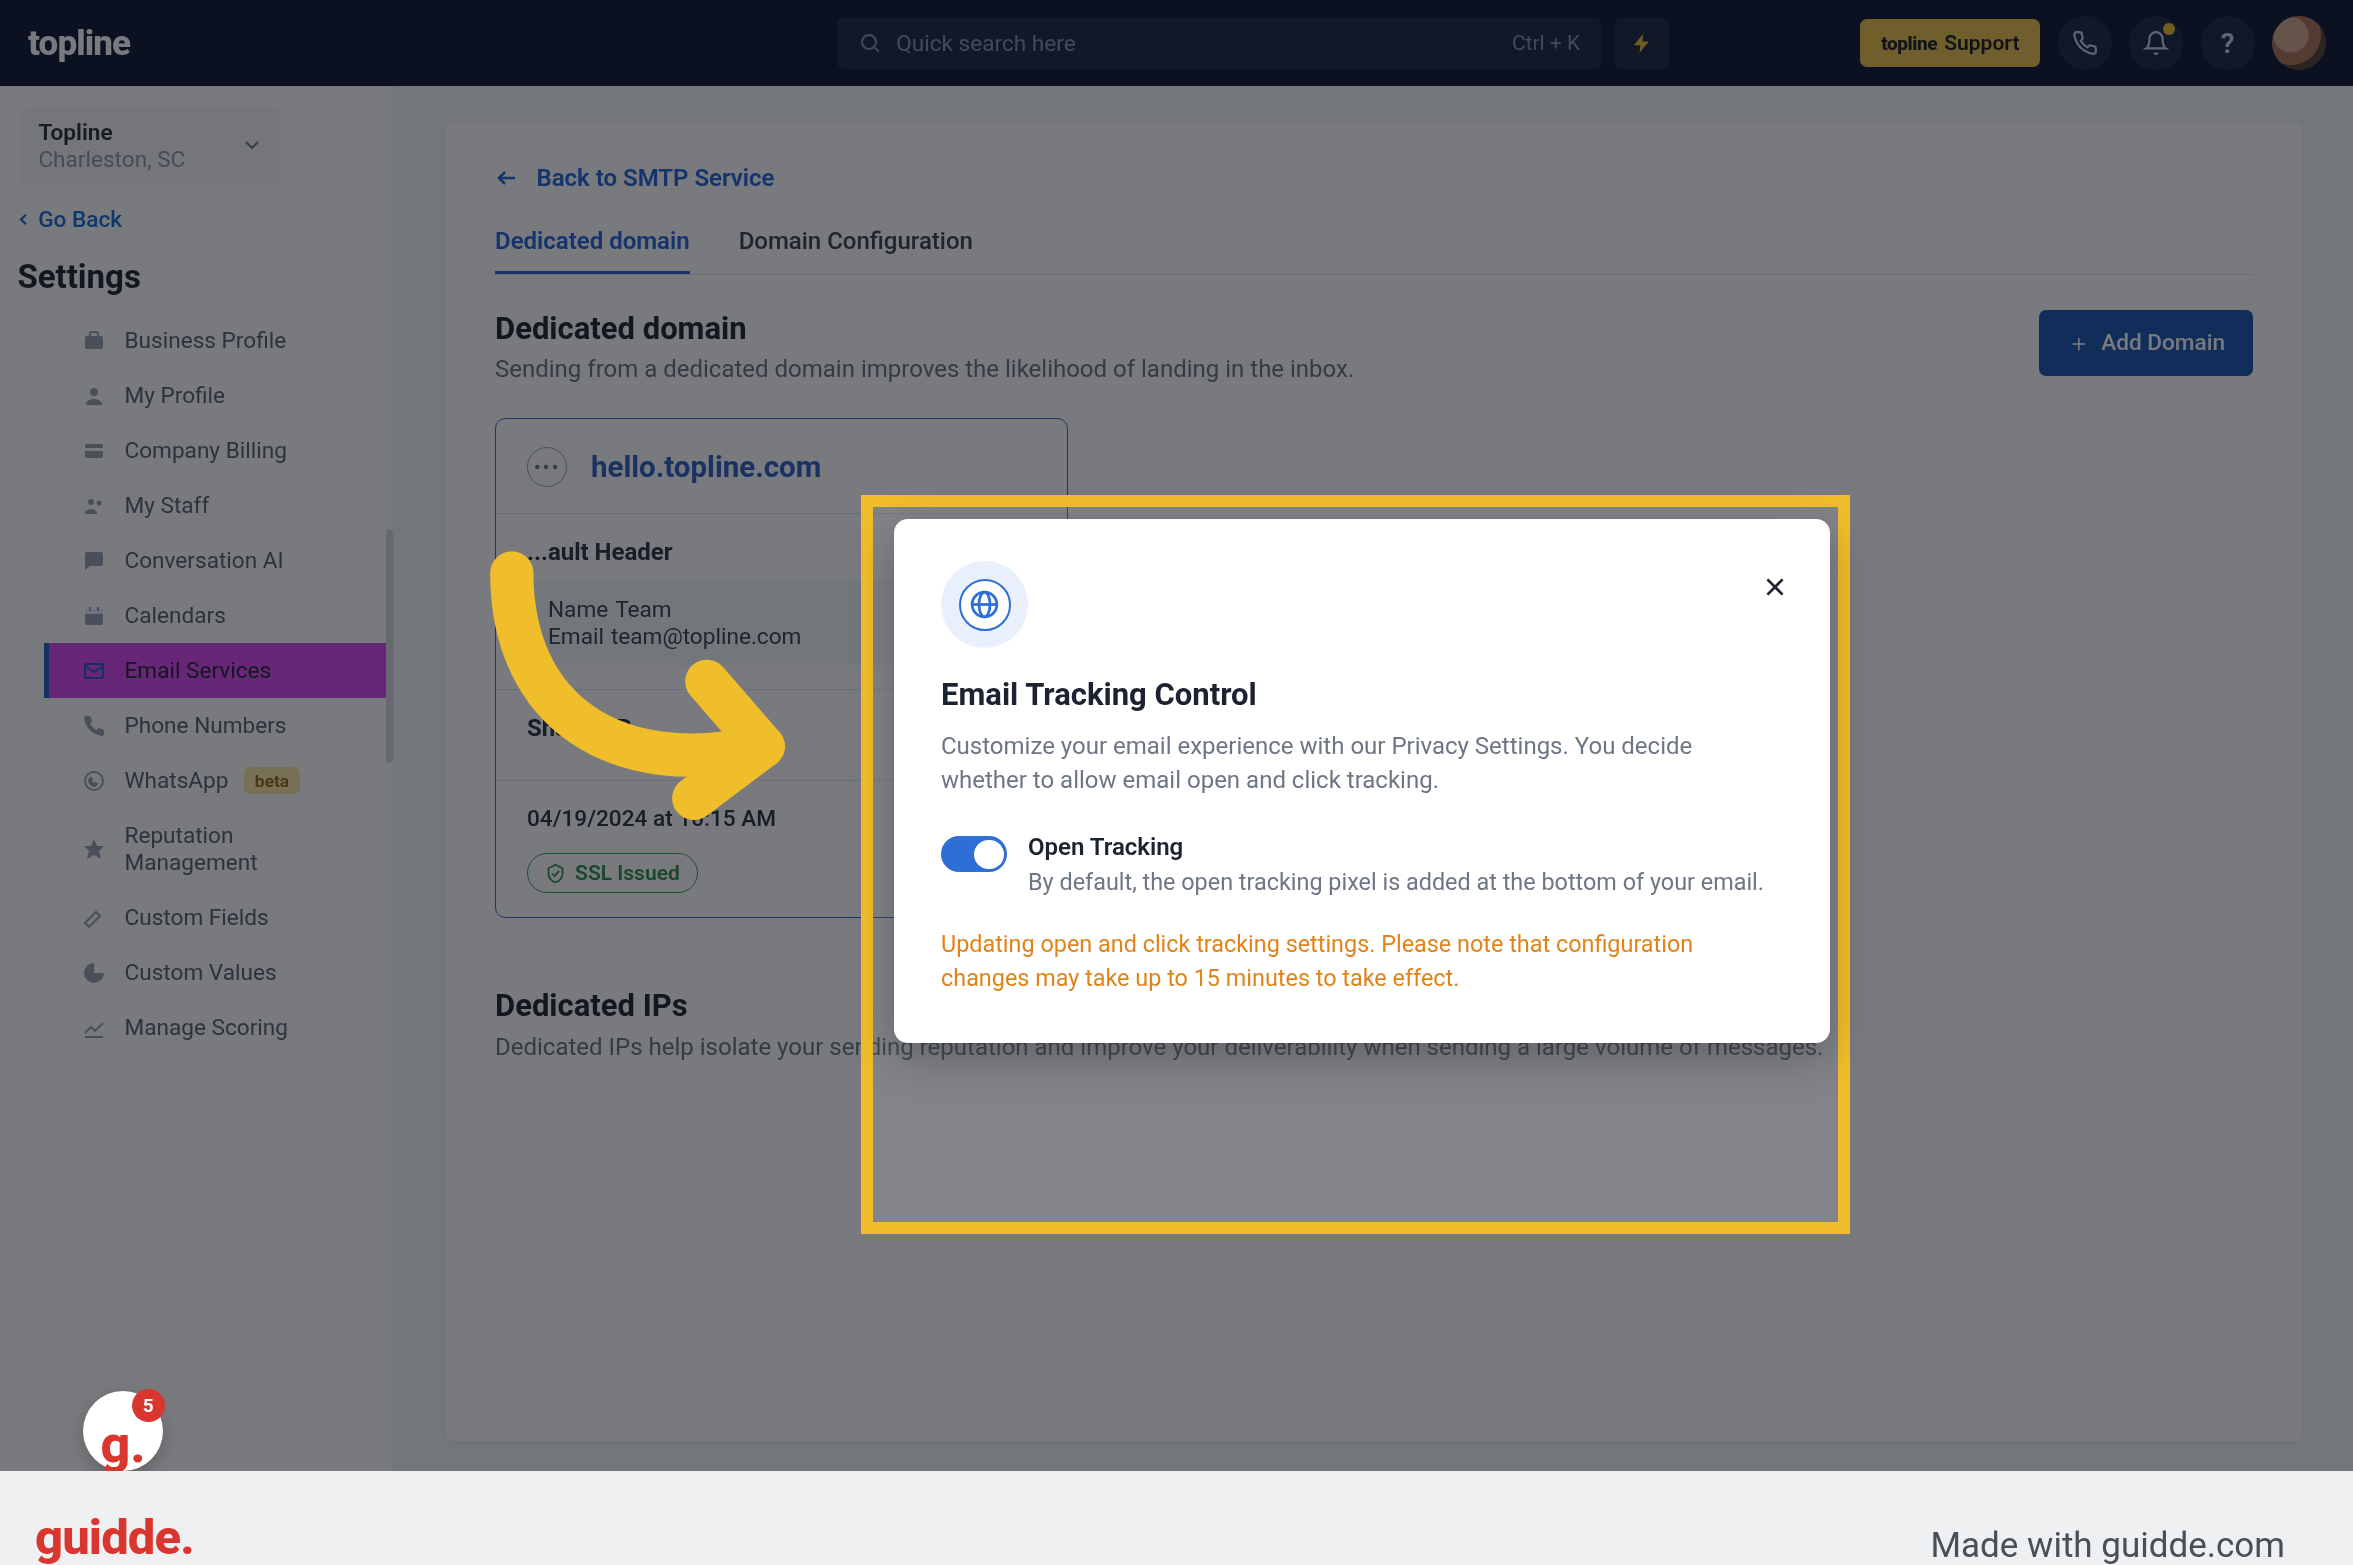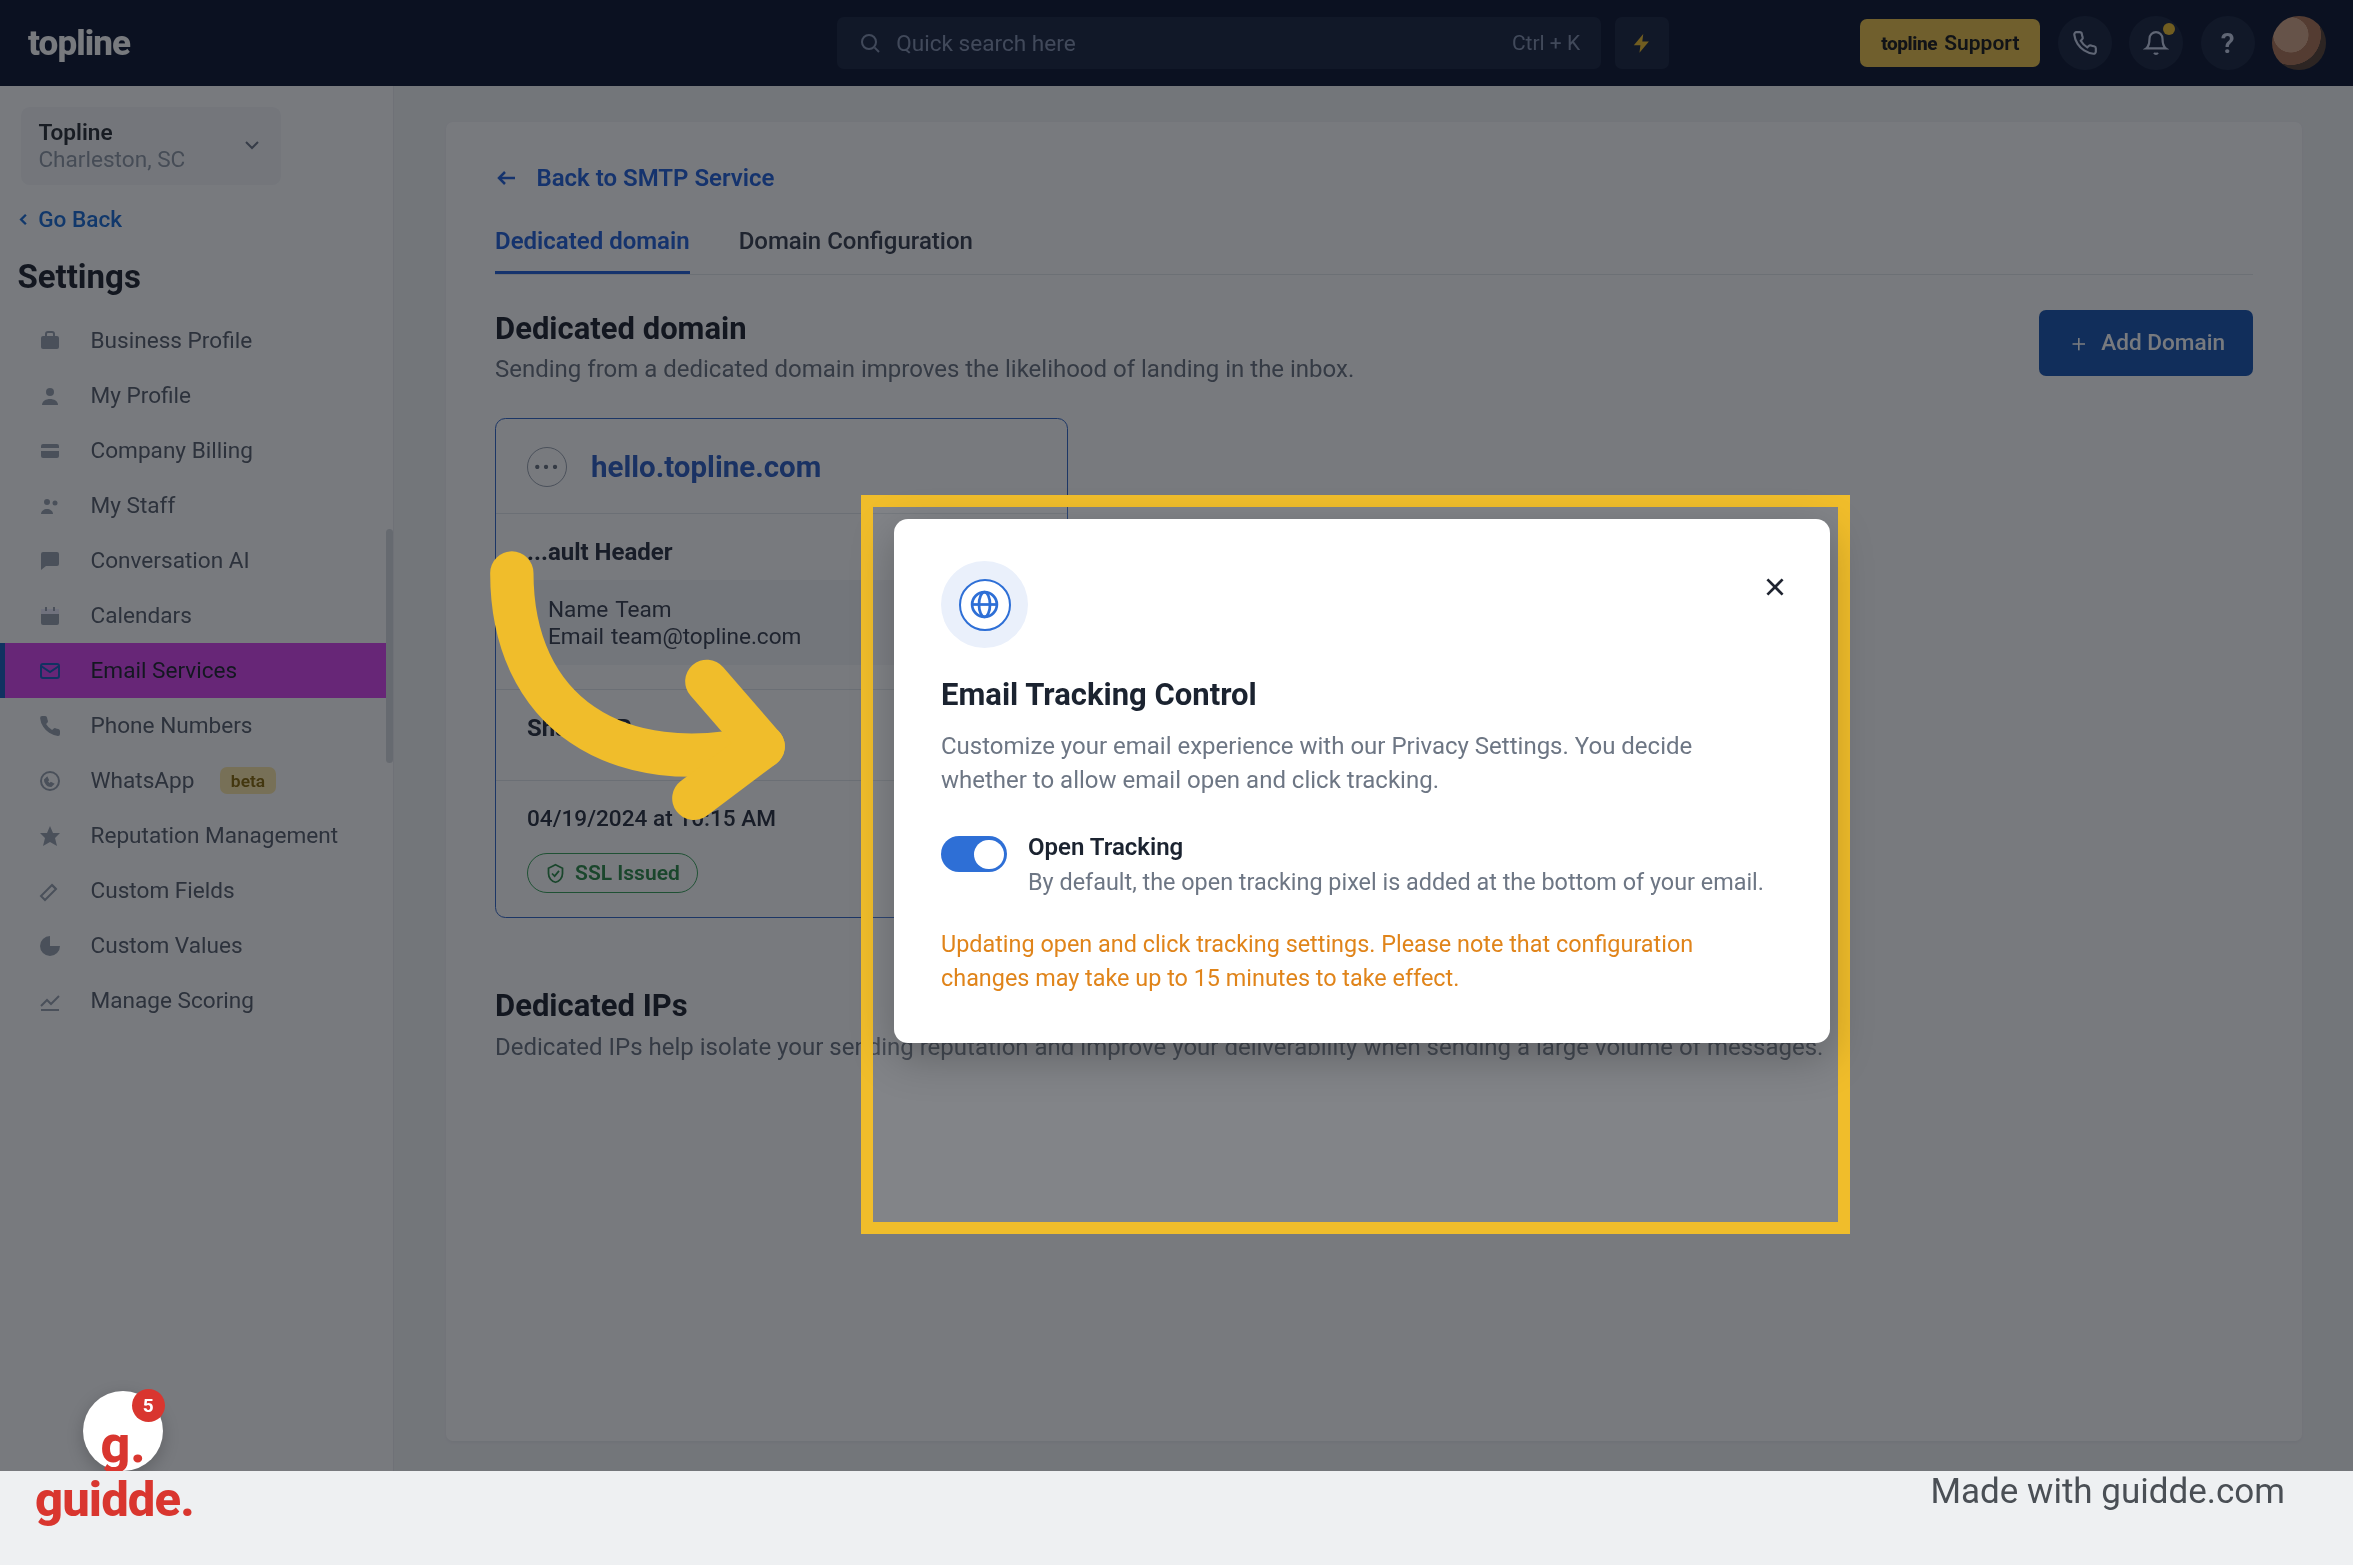--- a/index.html
+++ b/index.html
@@ -23,21 +23,21 @@
   .appbody { display:flex; height: calc(1566px - 86px - 95px); position:relative; }
   
   .sidebar { width: 394px; border-right:0.9px solid #eaecef; background:#fff; padding: 21px 0 0 0; position:relative;}
   .acct-sel { margin: 0 21px 21px 21px; width:260px; border-radius:8.7px; padding:12px 17.4px; background:#f6f7f9; display:flex; align-items:center; justify-content:space-between; }
   .acct-sel .name { font-size:22.6px; font-weight:600; color:#2a2f36;}
   .acct-sel .loc { font-size:22.6px; color:#9099a6;}
   .acct-sel .chev { color:#6e7687;}
   .goback { margin: 0 21px 24px 14px; color:#1c6dd6; font-size:22.6px; font-weight:500; display:flex; align-items:center; gap:5.2px;}
   .settings-h { margin:0 21px 17.4px 17.4px; font-size:33px; font-weight:700; color:#1f2430;}
   .nav { list-style:none; }
-  .nav li { display:flex; align-items:center; gap:26px; padding:14px 21px 14px 35px; font-size:22.6px; color:#59616e; cursor:pointer; position:relative;}
+  .nav li { display:flex; align-items:center; gap:16px; padding:14px 21px 14px 35px; font-size:22.6px; color:#59616e; cursor:pointer; position:relative;margin-left:44px;}
   .nav li .ic { width:29.5px; display:flex;align-items:center;justify-content:center; color:#9aa3b0;}
   .nav li.sub { padding-left:87px;}
   .nav li.active { background:#d946ef; color:#1f2430;}
   .nav li.active::before { content:""; position:absolute; left:0; top:0; bottom:0; width:5.2px; background:#1c5fbf;}
   .nav li.active .ic{ color:#1c5fbf;}
   .badge-beta { background:#fde8a8; color:#8a6a0b; font-size:17.4px; font-weight:600; padding:3.5px 10.4px; border-radius:7px;}
   .sidebar .scroll-ind { position:absolute; right:0; top:443px; width:7px; height:234px; background:#d7dbe0; border-radius:3.5px;}
 
   
   .main { flex:1; background:#f4f5f7; padding:36px 52px 0 52px; position:relative;}
@@ -88,21 +88,21 @@
   .modal h3 { font-size:31px; font-weight:700; color:#1b2330; margin-bottom:17.4px;}
   .modal .sub { font-size:24px; color:#6d7684; line-height:1.4; margin-bottom:35px;}
   .opt { display:flex; gap:21px; margin-bottom:29.5px;}
   .toggle { width:66px; height:36px; background:#2e6fd6; border-radius:867px; position:relative; flex-shrink:0; margin-top:3.5px;}
   .toggle .knob{ position:absolute; right:3.5px; top:3.5px; width:29.5px; height:29.5px; background:#fff; border-radius:50%;}
   .opt .txt .t{ font-size:24px; font-weight:600; color:#1b2330; margin-bottom:5.2px;}
   .opt .txt .d{ font-size:23.4px; color:#6d7684; line-height:1.4;}
   .warning { font-size:23.4px; color:#e0841a; line-height:1.45; margin-top:5.2px;}
 
   
-  .guidde-bar { position:absolute; left:0; right:0; bottom:0; height:95px; background:#eef0f2; display:flex; align-items:flex-start; justify-content:space-between; padding:0 69px 0 35px;}
+  .guidde-bar { position:absolute; left:0; right:0; bottom:0; height:95px; background:#eef0f2; display:flex; align-items:flex-end; justify-content:space-between; padding:0 69px 0 35px;}
   .guidde-logo { color:#d9362f; font-size:49px; font-weight:800; letter-spacing:-0.9px;}
   .made { font-size:35px; color:#4a4f55; }
 
   
   .g-badge { position:absolute; left:83px; bottom:95px; width:80px;height:80px; border-radius:50%; background:#fff; box-shadow:0 5.2px 17.4px rgba(0,0,0,0.2); display:flex;align-items:flex-end;justify-content:center;}
   .g-badge .g { color:#d9362f; font-size:52px; font-weight:800; line-height:1;}
   .g-badge .cnt { position:absolute; top:-1.7px; right:-1.7px; width:33px;height:33px; border-radius:50%; background:#d9362f; color:#fff; font-size:19px; font-weight:700; display:flex;align-items:center;justify-content:center;}
 
   
   .underlay { position:relative; }

